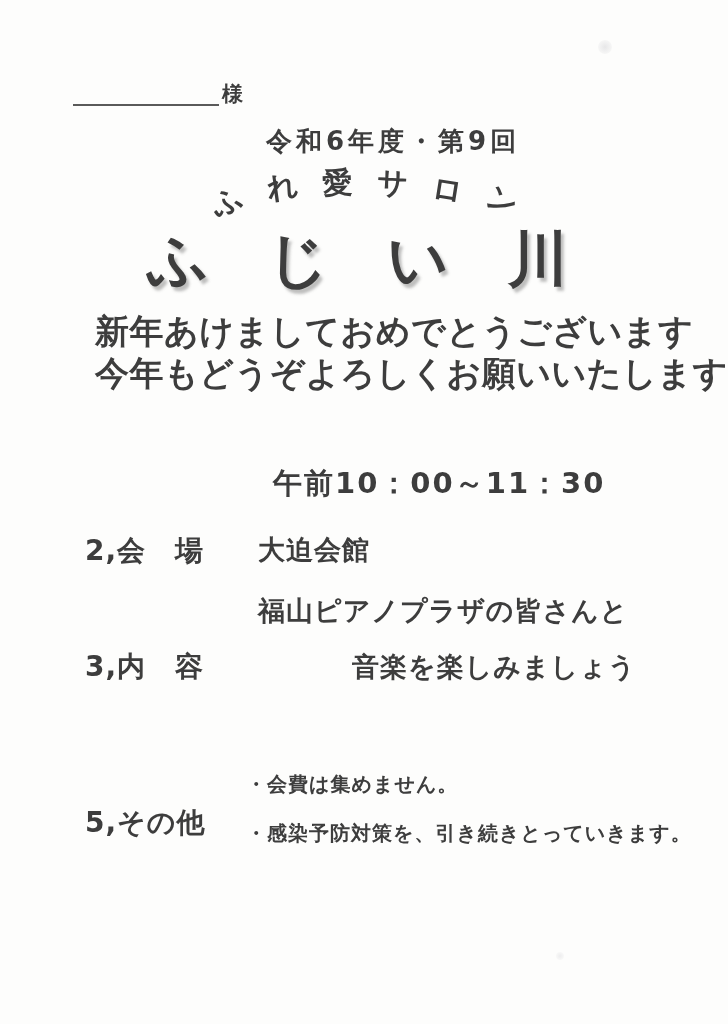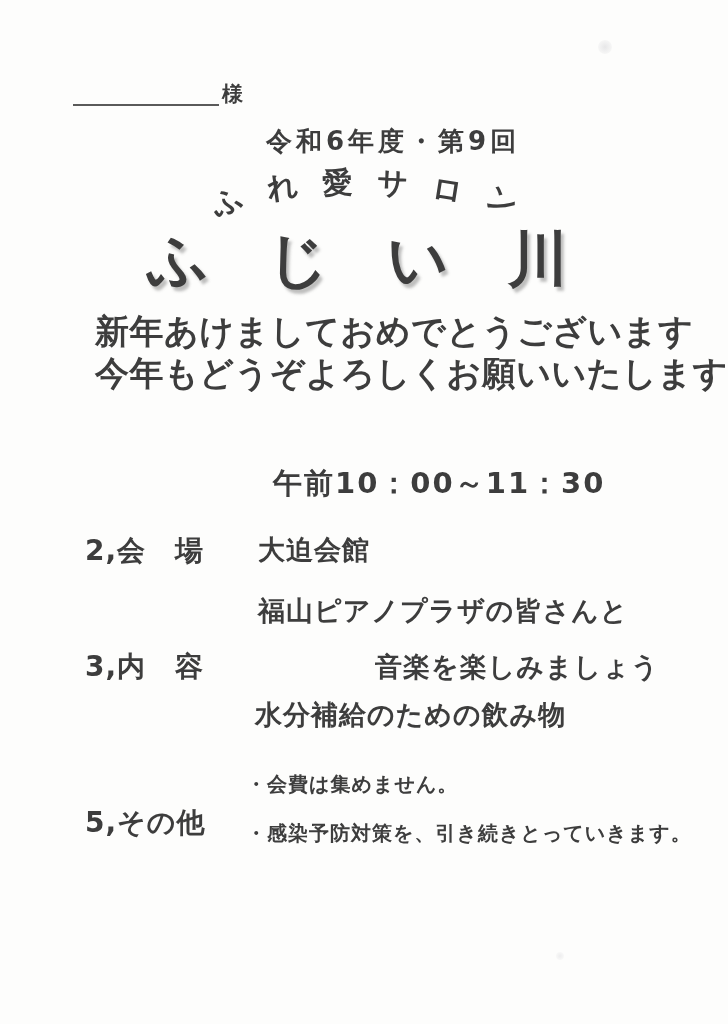--- a/index.html
+++ b/index.html
@@ -72,21 +72,21 @@
   
   .lbl{position:absolute;left:85px;font-size:28px;font-weight:700;letter-spacing:1px;}
   .val{position:absolute;font-size:27px;font-weight:700;letter-spacing:1px;}
   .r1 {top:402px;}
   .r1v{top:402px;left:258px;}
   .time{top:464px;left:273px;font-size:29px;letter-spacing:2px;}
   .r2 {top:532px;}
   .r2v{top:532px;left:258px;text-align:right;}
   .r3 {top:620px;margin-top:28px;}
   .r3v{top:593px;left:258px;}
-  .r3x{top:649px;left:352px;margin-left:23px;}
+  .r3x{top:649px;left:352px;}
   .r4 {top:697px;}
   .r4v{top:697px;left:255px;}
   .r5 {top:762px;margin-top:42px;}
   .bullet{position:absolute;left:246px;font-size:20px;font-weight:700;letter-spacing:1px;}
   .bullet.b1{top:771px;}
   .bullet.b2{top:820px;}
 </style>
 </head>
 <body>
 
@@ -122,19 +122,18 @@
 
   <div class="val time">午前10：00～11：30</div>
 
   <div class="lbl r2">2,会　場</div>
   <div class="val r2v">大迫会館</div>
 
   <div class="lbl r3">3,内　容</div>
   <div class="val r3v">福山ピアノプラザの皆さんと</div>
   <div class="val r3x">音楽を楽しみましょう</div>
 
-  <div class="val r4v">水分補給のための飲み物</div>
 
   <div class="lbl r5">5,その他</div>
   <div class="bullet b1">・会費は集めません。</div>
   <div class="bullet b2">・感染予防対策を、引き続きとっていきます。</div>
 
 </div>
 
 </body></html>

